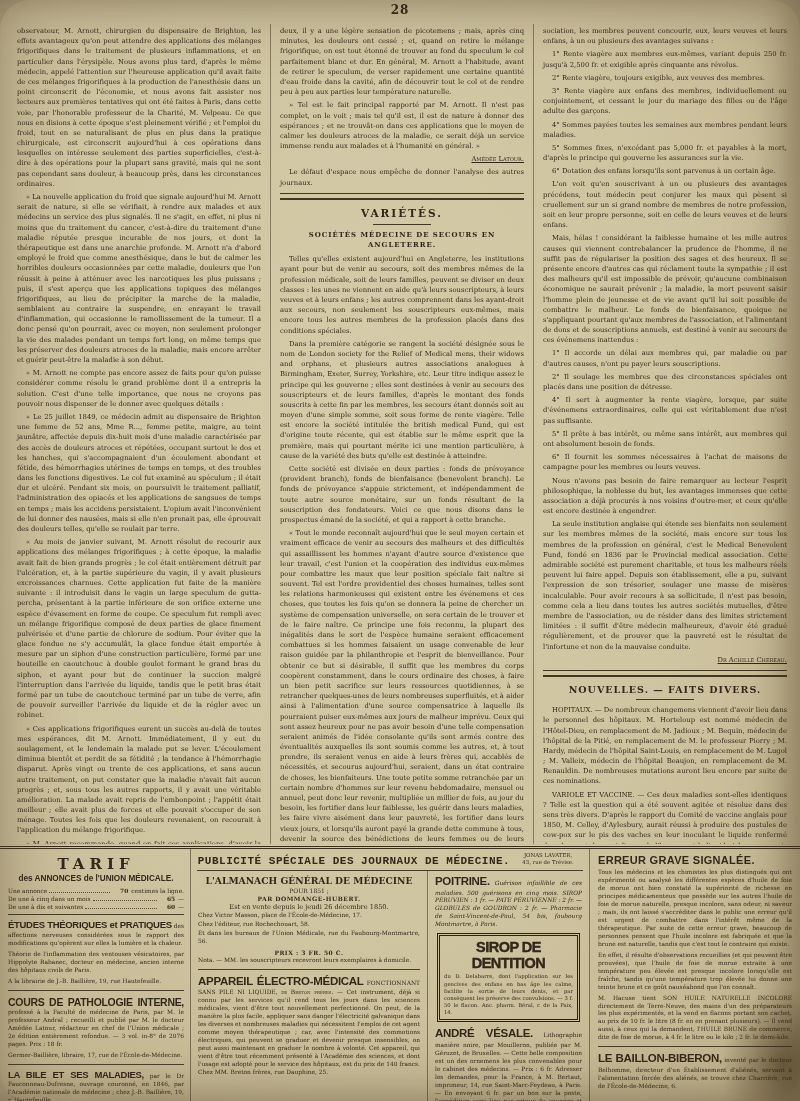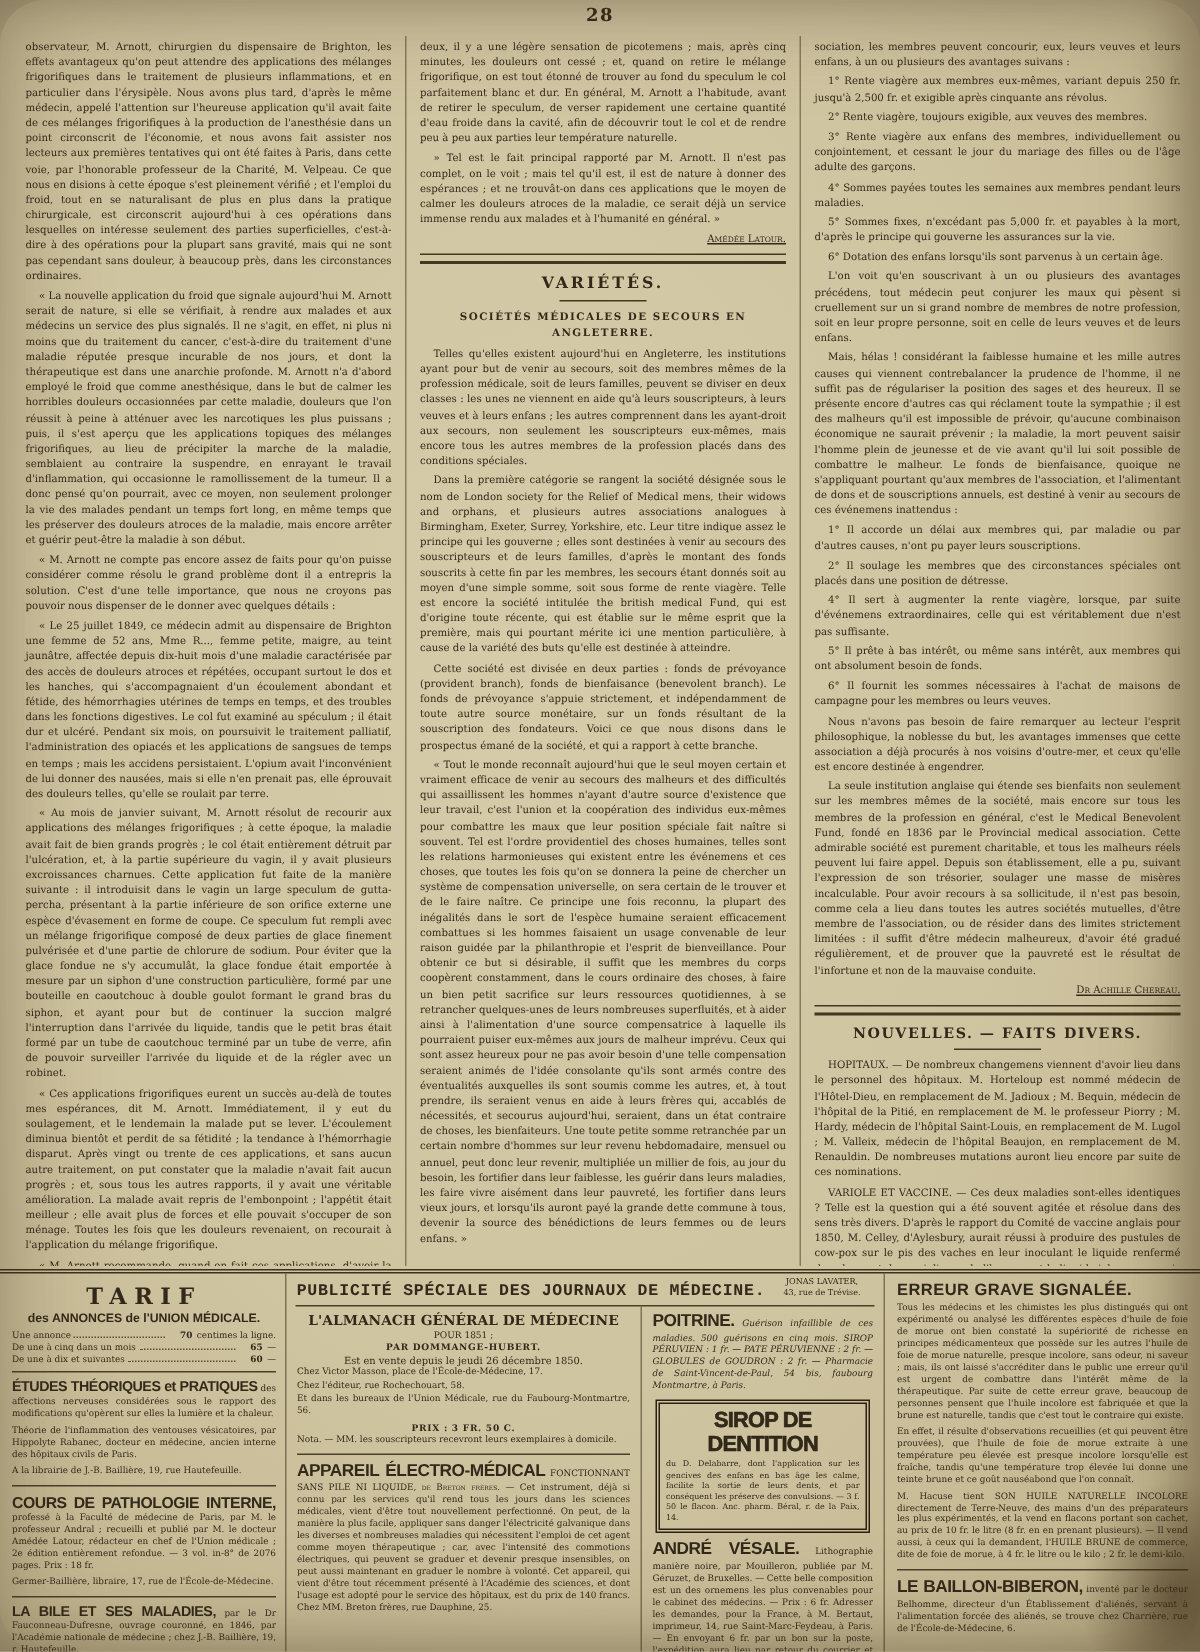--- a/index.html
+++ b/index.html
@@ -73,24 +73,25 @@
       <p>« Le 25 juillet 1849, ce médecin admit au dispensaire de Brighton une femme de 52 ans, Mme R..., femme petite, maigre, au teint jaunâtre, affectée depuis dix-huit mois d'une maladie caractérisée par des accès de douleurs atroces et répétées, occupant surtout le dos et les hanches, qui s'accompagnaient d'un écoulement abondant et fétide, des hémorrhagies utérines de temps en temps, et des troubles dans les fonctions digestives. Le col fut examiné au spéculum ; il était dur et ulcéré. Pendant six mois, on poursuivit le traitement palliatif, l'administration des opiacés et les applications de sangsues de temps en temps ; mais les accidens persistaient. L'opium avait l'inconvénient de lui donner des nausées, mais si elle n'en prenait pas, elle éprouvait des douleurs telles, qu'elle se roulait par terre.</p>
       <p>« Au mois de janvier suivant, M. Arnott résolut de recourir aux applications des mélanges frigorifiques ; à cette époque, la maladie avait fait de bien grands progrès ; le col était entièrement détruit par l'ulcération, et, à la partie supérieure du vagin, il y avait plusieurs excroissances charnues. Cette application fut faite de la manière suivante : il introduisit dans le vagin un large speculum de gutta-percha, présentant à la partie inférieure de son orifice externe une espèce d'évasement en forme de coupe. Ce speculum fut rempli avec un mélange frigorifique composé de deux parties de glace finement pulvérisée et d'une partie de chlorure de sodium. Pour éviter que la glace fondue ne s'y accumulât, la glace fondue était emportée à mesure par un siphon d'une construction particulière, formé par une bouteille en caoutchouc à double goulot formant le grand bras du siphon, et ayant pour but de continuer la succion malgré l'interruption dans l'arrivée du liquide, tandis que le petit bras était formé par un tube de caoutchouc terminé par un tube de verre, afin de pouvoir surveiller l'arrivée du liquide et de la régler avec un robinet.</p>
       <p>« Ces applications frigorifiques eurent un succès au-delà de toutes mes espérances, dit M. Arnott. Immédiatement, il y eut du soulagement, et le lendemain la malade put se lever. L'écoulement diminua bientôt et perdit de sa fétidité ; la tendance à l'hémorrhagie disparut. Après vingt ou trente de ces applications, et sans aucun autre traitement, on put constater que la maladie n'avait fait aucun progrès ; et, sous tous les autres rapports, il y avait une véritable amélioration. La malade avait repris de l'embonpoint ; l'appétit était meilleur ; elle avait plus de forces et elle pouvait s'occuper de son ménage. Toutes les fois que les douleurs revenaient, on recourait à l'application du mélange frigorifique.</p>
       <p>« M. Arnott recommande, quand on fait ces applications, d'avoir la précaution d'élever le bassin, afin de pouvoir placer dans le speculum une quantité suffisante de mélange frigorifique. La durée de l'application est d'un quart d'heure ou d'une demi-heure. Pendant une minute ou</p>
     </div>
 
     <div class="mcol col2">
       <p class="cont">deux, il y a une légère sensation de picotemens ; mais, après cinq minutes, les douleurs ont cessé ; et, quand on retire le mélange frigorifique, on est tout étonné de trouver au fond du speculum le col parfaitement blanc et dur. En général, M. Arnott a l'habitude, avant de retirer le speculum, de verser rapidement une certaine quantité d'eau froide dans la cavité, afin de découvrir tout le col et de rendre peu à peu aux parties leur température naturelle.</p>
       <p>» Tel est le fait principal rapporté par M. Arnott. Il n'est pas complet, on le voit ; mais tel qu'il est, il est de nature à donner des espérances ; et ne trouvât-on dans ces applications que le moyen de calmer les douleurs atroces de la maladie, ce serait déjà un service immense rendu aux malades et à l'humanité en général. »</p>
       <p class="sig">Amédée Latour.</p>
+      <p>Le défaut d'espace nous empêche de donner l'analyse des autres journaux.</p>
       <div class="rule-double"></div>
       <div class="sec-title">VARIÉTÉS.</div>
       <div class="shortrule"></div>
-      <div class="sub-title">SOCIÉTÉS MÉDICALES DE SECOURS EN ANGLETERRE.</div>
+      <div class="sub-title">SOCIÉTÉS MÉDECINE DE SECOURS EN ANGLETERRE.</div>
       <p>Telles qu'elles existent aujourd'hui en Angleterre, les institutions ayant pour but de venir au secours, soit des membres mêmes de la profession médicale, soit de leurs familles, peuvent se diviser en deux classes : les unes ne viennent en aide qu'à leurs souscripteurs, à leurs veuves et à leurs enfans ; les autres comprennent dans les ayant-droit aux secours, non seulement les souscripteurs eux-mêmes, mais encore tous les autres membres de la profession placés dans des conditions spéciales.</p>
       <p>Dans la première catégorie se rangent la société désignée sous le nom de London society for the Relief of Medical mens, their widows and orphans, et plusieurs autres associations analogues à Birmingham, Exeter, Surrey, Yorkshire, etc. Leur titre indique assez le principe qui les gouverne ; elles sont destinées à venir au secours des souscripteurs et de leurs familles, d'après le montant des fonds souscrits à cette fin par les membres, les secours étant donnés soit au moyen d'une simple somme, soit sous forme de rente viagère. Telle est encore la société intitulée the british medical Fund, qui est d'origine toute récente, qui est établie sur le même esprit que la première, mais qui pourtant mérite ici une mention particulière, à cause de la variété des buts qu'elle est destinée à atteindre.</p>
       <p>Cette société est divisée en deux parties : fonds de prévoyance (provident branch), fonds de bienfaisance (benevolent branch). Le fonds de prévoyance s'appuie strictement, et indépendamment de toute autre source monétaire, sur un fonds résultant de la souscription des fondateurs. Voici ce que nous disons dans le prospectus émané de la société, et qui a rapport à cette branche.</p>
       <p>« Tout le monde reconnaît aujourd'hui que le seul moyen certain et vraiment efficace de venir au secours des malheurs et des difficultés qui assaillissent les hommes n'ayant d'autre source d'existence que leur travail, c'est l'union et la coopération des individus eux-mêmes pour combattre les maux que leur position spéciale fait naître si souvent. Tel est l'ordre providentiel des choses humaines, telles sont les relations harmonieuses qui existent entre les événemens et ces choses, que toutes les fois qu'on se donnera la peine de chercher un système de compensation universelle, on sera certain de le trouver et de le faire naître. Ce principe une fois reconnu, la plupart des inégalités dans le sort de l'espèce humaine seraient efficacement combattues si les hommes faisaient un usage convenable de leur raison guidée par la philanthropie et l'esprit de bienveillance. Pour obtenir ce but si désirable, il suffit que les membres du corps coopèrent constamment, dans le cours ordinaire des choses, à faire un bien petit sacrifice sur leurs ressources quotidiennes, à se retrancher quelques-unes de leurs nombreuses superfluités, et à aider ainsi à l'alimentation d'une source compensatrice à laquelle ils pourraient puiser eux-mêmes aux jours de malheur imprévu. Ceux qui sont assez heureux pour ne pas avoir besoin d'une telle compensation seraient animés de l'idée consolante qu'ils sont armés contre des éventualités auxquelles ils sont soumis comme les autres, et, à tout prendre, ils seraient venus en aide à leurs frères qui, accablés de nécessités, et secourus aujourd'hui, seraient, dans un état contraire de choses, les bienfaiteurs. Une toute petite somme retranchée par un certain nombre d'hommes sur leur revenu hebdomadaire, mensuel ou annuel, peut donc leur revenir, multipliée un millier de fois, au jour du besoin, les fortifier dans leur faiblesse, les guérir dans leurs maladies, les faire vivre aisément dans leur pauvreté, les fortifier dans leurs vieux jours, et lorsqu'ils auront payé la grande dette commune à tous, devenir la source des bénédictions de leurs femmes ou de leurs enfans. »</p>
 
     </div>
 
     <div class="mcol">
       <p class="cont">sociation, les membres peuvent concourir, eux, leurs veuves et leurs enfans, à un ou plusieurs des avantages suivans :</p>
       <p>1° Rente viagère aux membres eux-mêmes, variant depuis 250 fr. jusqu'à 2,500 fr. et exigible après cinquante ans révolus.</p>

